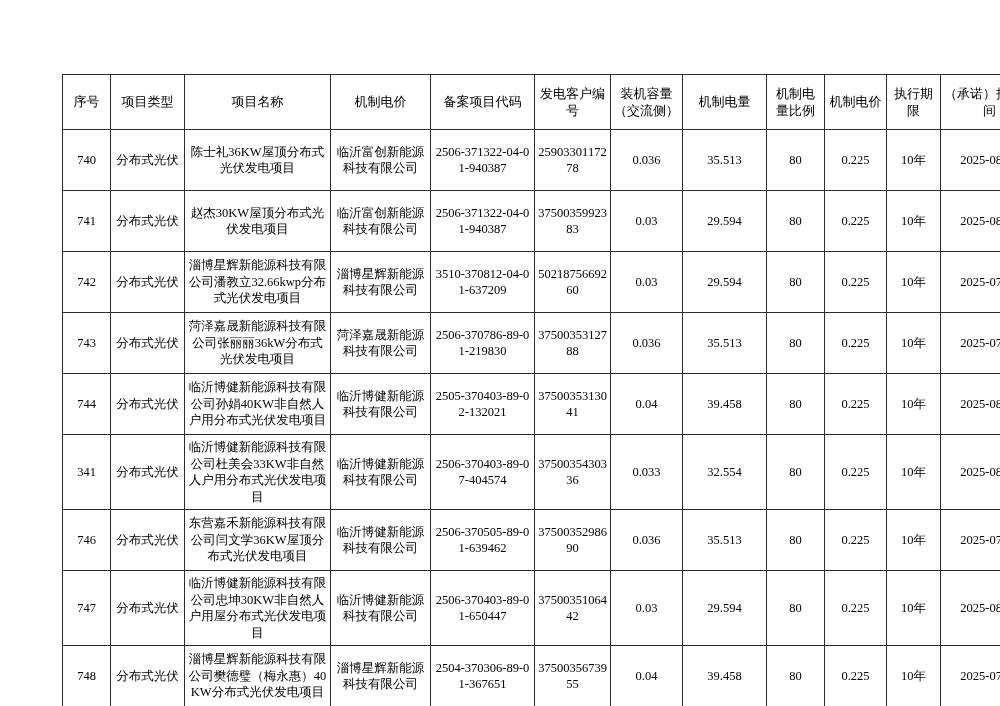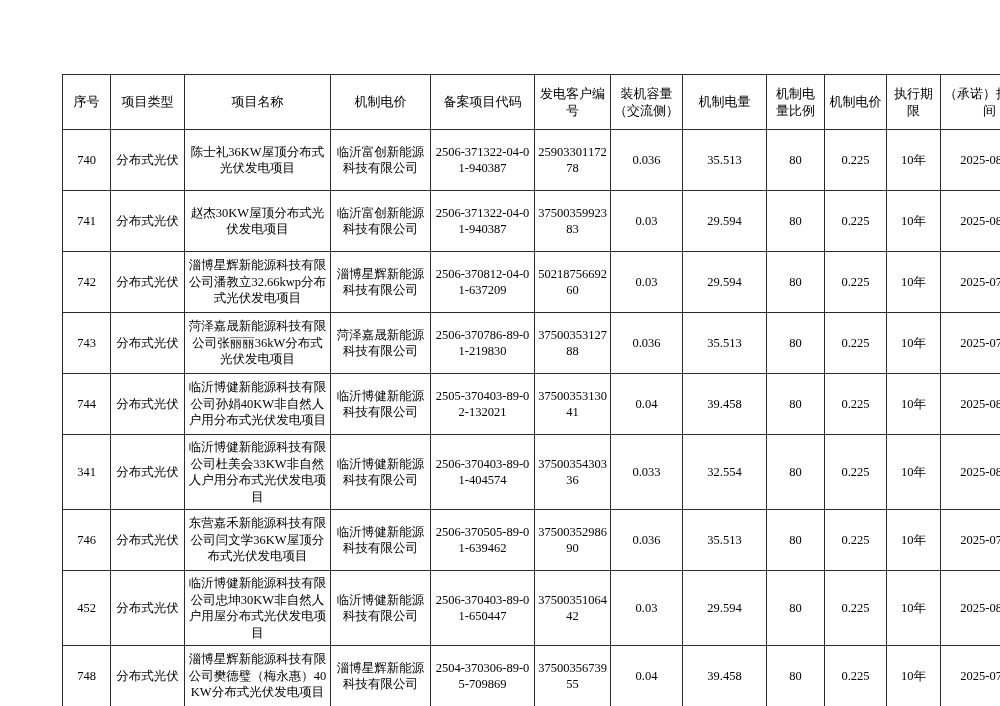--- a/index.html
+++ b/index.html
@@ -129,21 +129,21 @@
           <td class="num">80</td>
           <td class="num">0.225</td>
           <td class="cn-text">10年</td>
           <td class="num">2025-08-07</td>
         </tr>
         <tr>
           <td class="num">742</td>
           <td class="cn-text">分布式光伏</td>
           <td class="cn-text">淄博星辉新能源科技有限公司潘教立32.66kwp分布式光伏发电项目</td>
           <td class="cn-text">淄博星辉新能源科技有限公司</td>
-          <td class="num">2506-370812-04-01-637209</td>
+          <td class="num">3510-370812-04-01-637209</td>
           <td class="num">5021875669260</td>
           <td class="num">0.03</td>
           <td class="num">29.594</td>
           <td class="num">80</td>
           <td class="num">0.225</td>
           <td class="cn-text">10年</td>
           <td class="num">2025-07-30</td>
         </tr>
         <tr>
           <td class="num">743</td>
@@ -171,21 +171,21 @@
           <td class="num">80</td>
           <td class="num">0.225</td>
           <td class="cn-text">10年</td>
           <td class="num">2025-08-04</td>
         </tr>
         <tr>
           <td class="num">341</td>
           <td class="cn-text">分布式光伏</td>
           <td class="cn-text">临沂博健新能源科技有限公司杜美会33KW非自然人户用分布式光伏发电项目</td>
           <td class="cn-text">临沂博健新能源科技有限公司</td>
-          <td class="num">2506-370403-89-01-404574</td>
+          <td class="num">2506-370403-89-07-404574</td>
           <td class="num">3750035430336</td>
           <td class="num">0.033</td>
           <td class="num">32.554</td>
           <td class="num">80</td>
           <td class="num">0.225</td>
           <td class="cn-text">10年</td>
           <td class="num">2025-08-09</td>
         </tr>
         <tr>
           <td class="num">746</td>
@@ -195,39 +195,39 @@
           <td class="num">2506-370505-89-01-639462</td>
           <td class="num">3750035298690</td>
           <td class="num">0.036</td>
           <td class="num">35.513</td>
           <td class="num">80</td>
           <td class="num">0.225</td>
           <td class="cn-text">10年</td>
           <td class="num">2025-07-30</td>
         </tr>
         <tr>
-          <td class="num">452</td>
+          <td class="num">747</td>
           <td class="cn-text">分布式光伏</td>
           <td class="cn-text">临沂博健新能源科技有限公司忠坤30KW非自然人户用屋分布式光伏发电项目</td>
           <td class="cn-text">临沂博健新能源科技有限公司</td>
           <td class="num">2506-370403-89-01-650447</td>
           <td class="num">3750035106442</td>
           <td class="num">0.03</td>
           <td class="num">29.594</td>
           <td class="num">80</td>
           <td class="num">0.225</td>
           <td class="cn-text">10年</td>
           <td class="num">2025-08-09</td>
         </tr>
         <tr>
           <td class="num">748</td>
           <td class="cn-text">分布式光伏</td>
           <td class="cn-text">淄博星辉新能源科技有限公司樊德璧（梅永惠）40KW分布式光伏发电项目</td>
           <td class="cn-text">淄博星辉新能源科技有限公司</td>
-          <td class="num">2504-370306-89-05-709869</td>
+          <td class="num">2504-370306-89-01-367651</td>
           <td class="num">3750035673955</td>
           <td class="num">0.04</td>
           <td class="num">39.458</td>
           <td class="num">80</td>
           <td class="num">0.225</td>
           <td class="cn-text">10年</td>
           <td class="num">2025-07-28</td>
         </tr>
         <tr>
           <td class="num">749</td>

